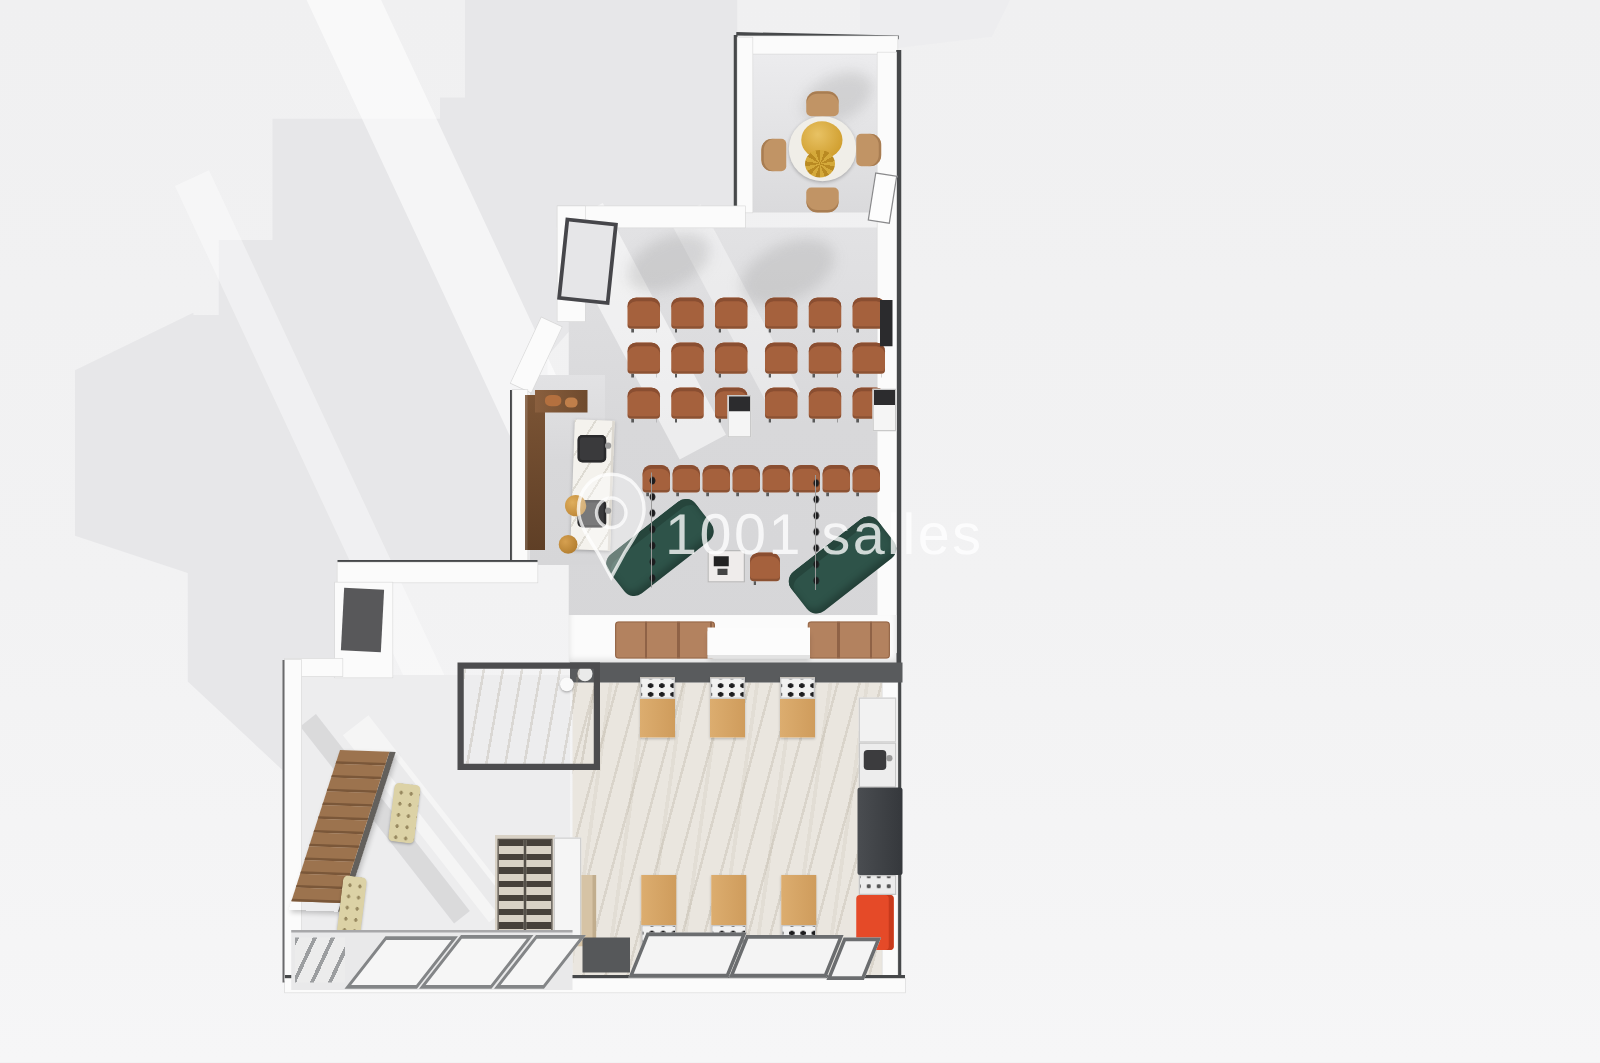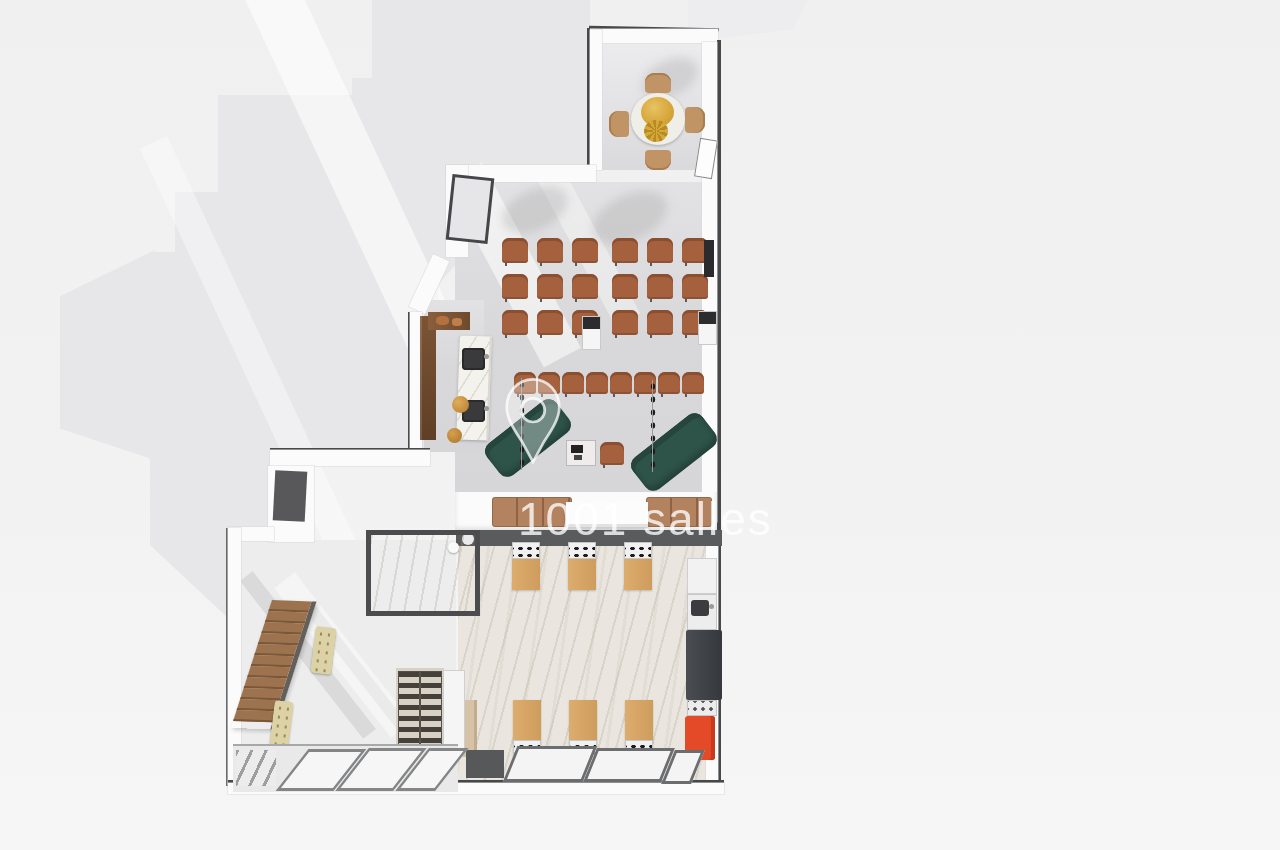--- a/index.html
+++ b/index.html
@@ -66,21 +66,21 @@
 
   .rack{width:20px;height:75px;border:1px solid #55504a;
     background:repeating-linear-gradient(180deg,#46403a 0 5px,#d8d1c5 5px 11px);}
 
   .step{height:9px;background:#9c734e;border-bottom:2.6px solid #7a5739;}
 
   .tile{border:3px solid #6b6d6f;background:#f4f4f4;transform:skewX(-22deg);}
   .panel{border:3px solid #838587;background:#f6f6f6;transform:skewX(-38deg);}
 
   
-  .watermark{left:504px;top:376px;display:flex;align-items:flex-start;z-index:60;flex-direction:column;}
+  .watermark{left:460px;top:376px;display:flex;align-items:flex-start;z-index:60;}
   .wm-text{margin:24px 0 0 14px;font-size:46px;letter-spacing:2px;color:rgba(255,255,255,.78);font-weight:400;}
 </style>
 </head>
 <body>
 
 <div class="canvas">
 
   <div class="abs bg-shadow"></div>
   <div class="abs bg-shadow2"></div>
   <div class="abs bg-shadow3"></div>

